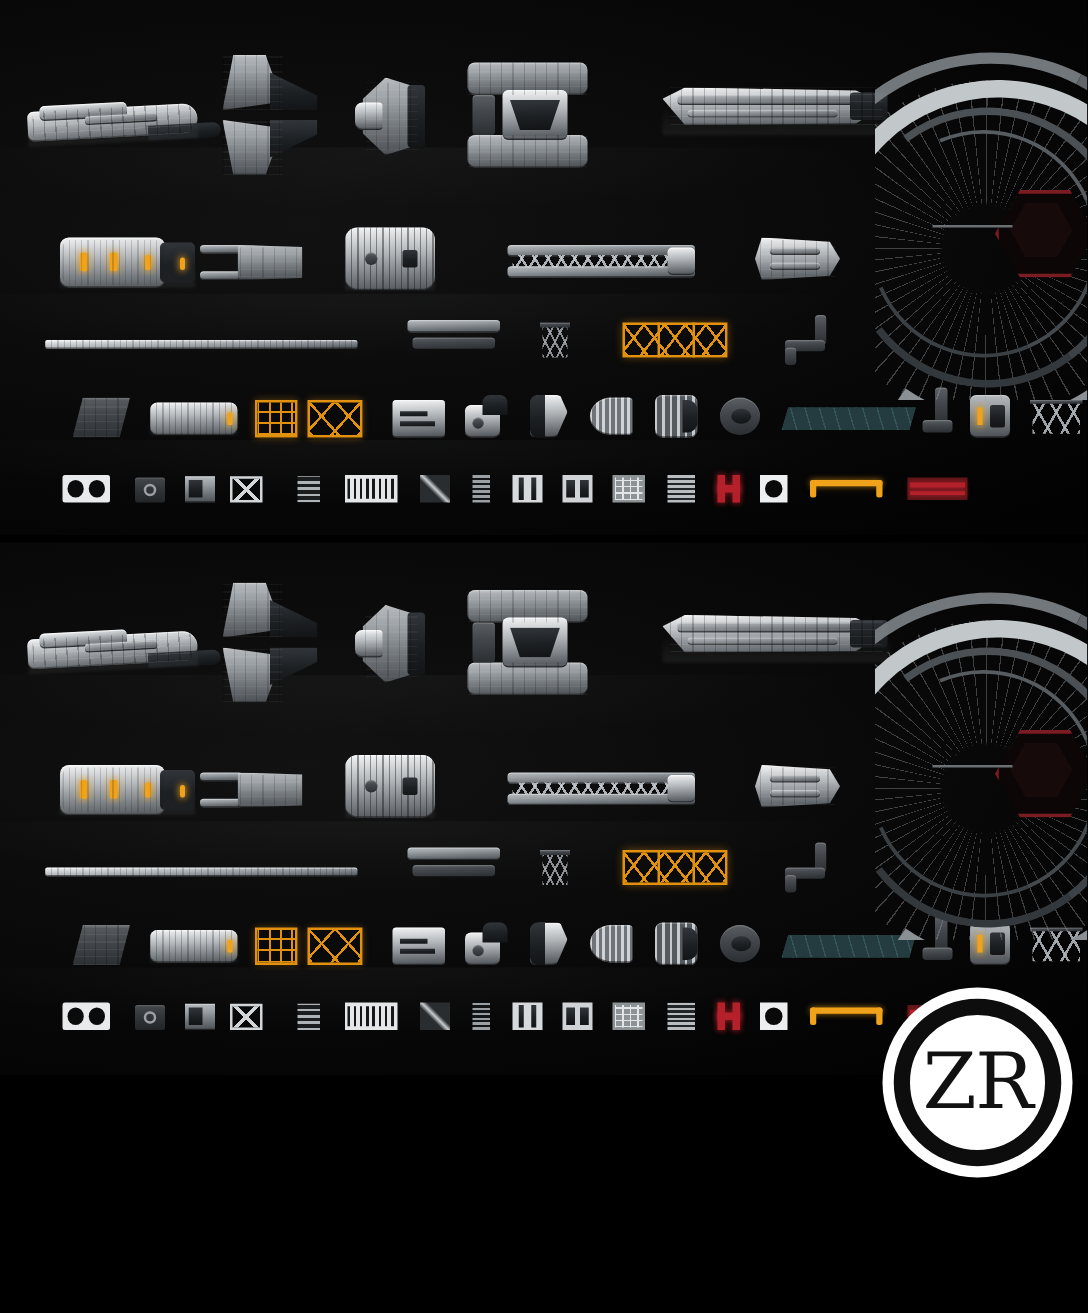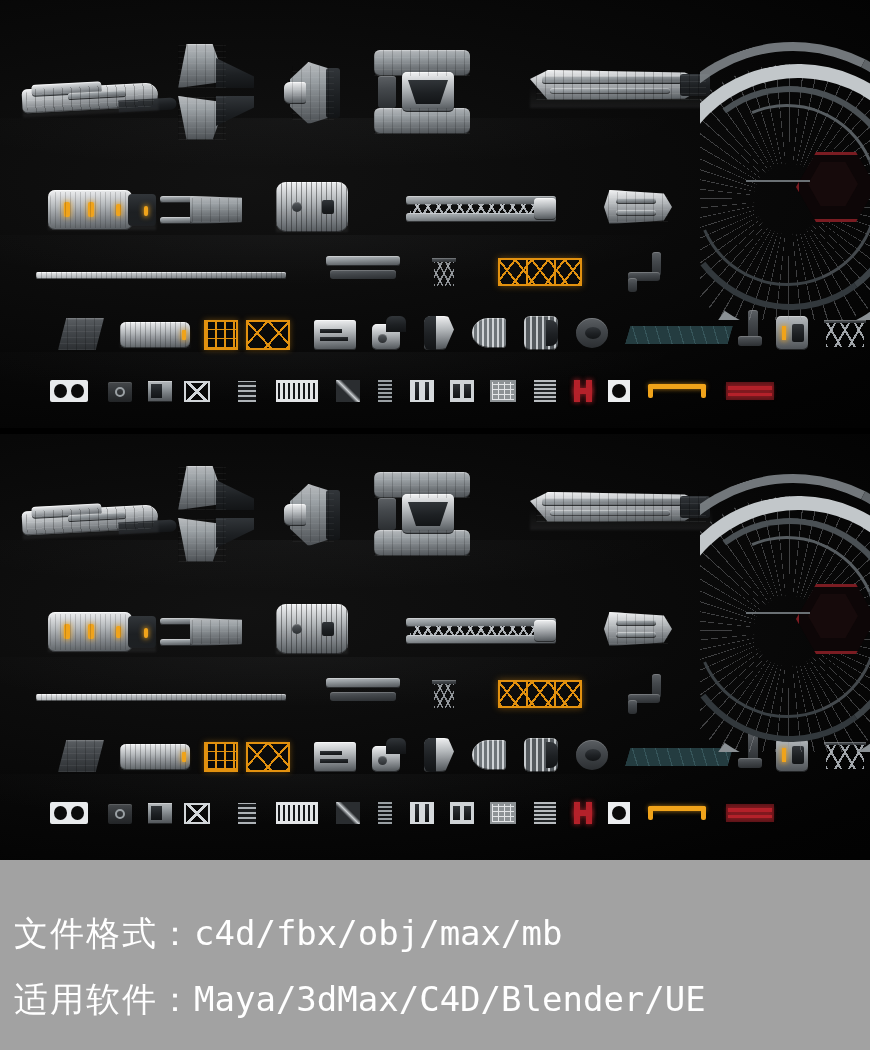--- a/index.html
+++ b/index.html
@@ -656,19 +656,20 @@
     <div class="spokes" style="left:-46px;top:34px;width:270px;height:270px;"></div>
     <div class="arc" style="left:-66px;top:12px;width:300px;height:300px;border-width:9px;border-top-color:#7e8488;border-right-color:#6a7074;border-bottom-color:#5a6064;opacity:.9;transform:rotate(-18deg);"></div>
     <div class="arc" style="left:-44px;top:34px;width:256px;height:256px;border-width:14px;border-top-color:#c2c7ca;border-right-color:#9aa0a4;border-bottom-color:#8a9094;transform:rotate(-10deg);"></div>
     <div class="arc" style="left:-22px;top:56px;width:212px;height:212px;border-width:6px;border-top-color:#4a5054;border-right-color:#3c4246;border-bottom-color:#32383c;transform:rotate(8deg);"></div>
     <div class="arc" style="left:-4px;top:74px;width:176px;height:176px;border-width:3px;border-top-color:#565c60;border-right-color:#44494d;border-bottom-color:#3a4044;transform:rotate(22deg);"></div>
     <div class="hub" style="left:96px;top:122px;width:74px;height:64px;"></div>
     <div class="hubin" style="left:108px;top:132px;width:50px;height:44px;"></div>
     <div style="position:absolute;left:46px;top:150px;width:64px;height:2px;background:#6a7074;"></div>
   </div>
 
-  <div class="caption">
-    <div class="cap-line cap-l1"><span class="cjk">文件格式：</span><span class="ascii">c4d/fbx/obj/max/mb</span></div>
-    <div class="cap-line cap-l2"><span class="cjk">适用软件：</span><span class="ascii">Maya/3dMax/C4D/Blender/UE</span></div>
+
+  <div class="wm">
+    <div class="wm-outer"></div>
+    <div class="wm-ring"></div>
+    <div class="wm-txt">ZR</div>
   </div>
 
-
 </div>
 
 </body></html>

